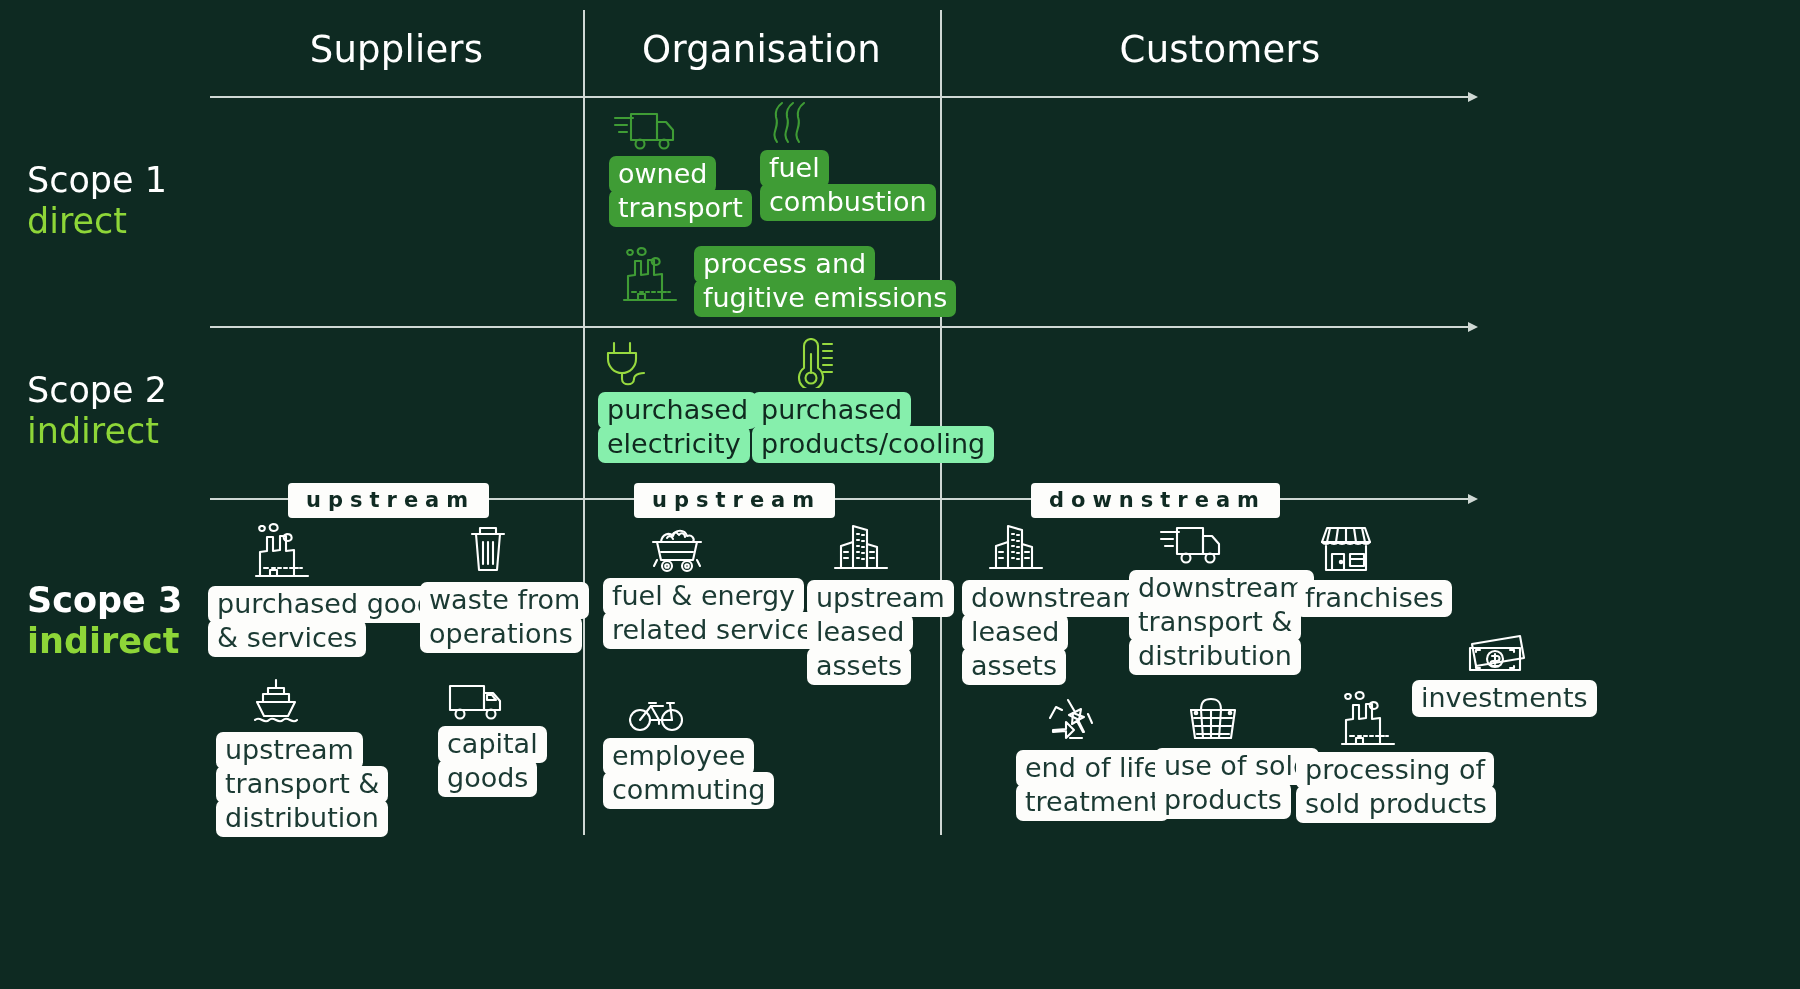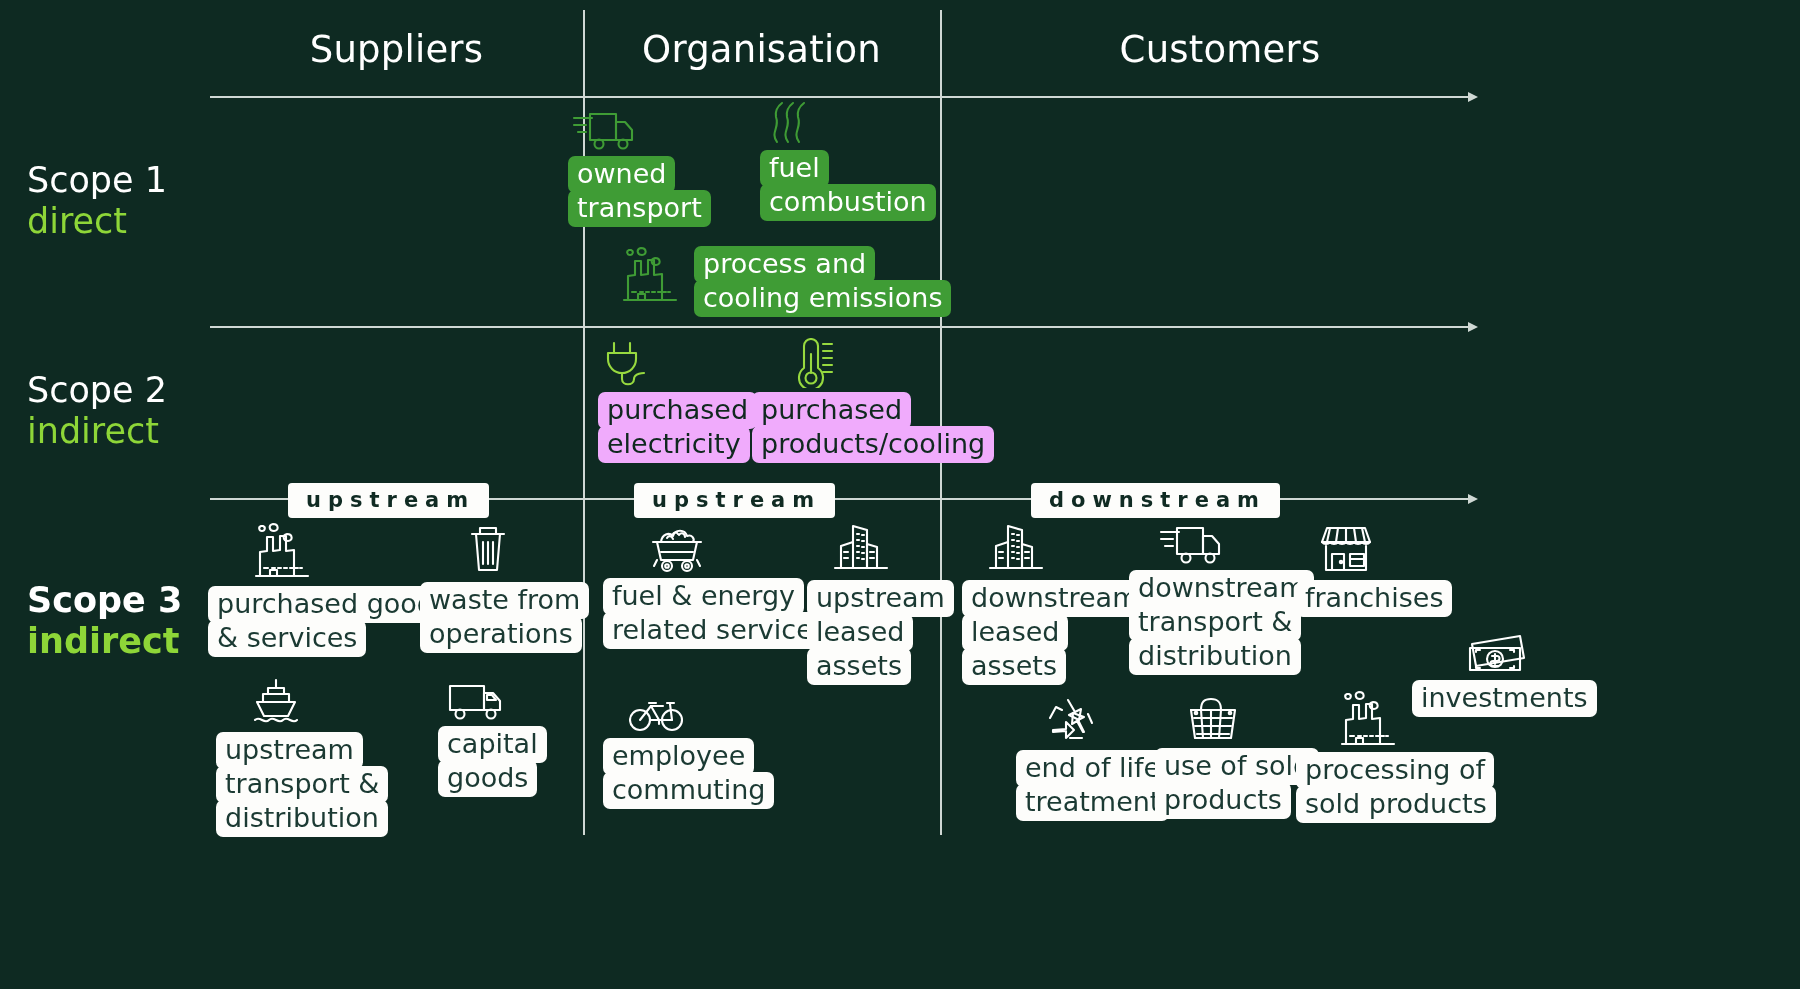--- a/index.html
+++ b/index.html
@@ -79,21 +79,21 @@
     white-space:nowrap;
     border-radius:7px;
     box-decoration-break:clone;
   }
   
   .lines span + span{margin-top:-3px;}
 
   
   .s1 .lines span{background:#3f9c35;color:#ffffff;}
   
-  .s2 .lines span{background:#f0abfc;color:#10291f;}
+  .s2 .lines span{background:#86efac;color:#10291f;}
   
   .s3 .lines span{background:#fdfdfb;color:#1b3a33;}
 
   
   .ico-s1{stroke:#3f9c35;}
   .ico-s2{stroke:#97d93f;}
   .ico-s3{stroke:#ffffff;}
   .ico-s1,.ico-s2,.ico-s3{fill:none;stroke-width:2.1;stroke-linecap:round;stroke-linejoin:round;}
 </style>
 </head>
@@ -263,21 +263,21 @@
   </div>
   <div class="scope-label" style="left:27px;top:580px;font-weight:bold;">
     <div class="t1">Scope 3</div>
     <div class="t2">indirect</div>
   </div>
 
   <div class="stream-pill" style="left:288px;top:483px;">upstream</div>
   <div class="stream-pill" style="left:634px;top:483px;">upstream</div>
   <div class="stream-pill" style="left:1031px;top:483px;">downstream</div>
 
-  <div class="item s1" style="left:568px;top:108px;">
+  <div class="item s1" style="left:609px;top:108px;">
     <span class="icon">
       <svg width="66" height="44" viewBox="0 0 66 44">
           <g class="ico-s1">
             <use href="#g-truck-fast"></use>
           </g>
         </svg>
     </span>
     <div class="lines">
       <span>owned</span>
       <span>transport</span>
@@ -301,21 +301,21 @@
   <div class="item s1" style="left:614px;top:246px;">
     <span class="icon" style="position:absolute;left:0;top:0;">
       <svg width="66" height="60" viewBox="0 0 66 60">
           <g class="ico-s1">
             <use href="#g-factory"></use>
           </g>
         </svg>
     </span>
     <div class="lines" style="margin-left:80px;justify-content:flex-end;">
       <span>process and</span>
-      <span>cooling emissions</span>
+      <span>fugitive emissions</span>
     </div>
   </div>
 
   <div class="item s2" style="left:598px;top:340px;">
     <span class="icon">
       <svg width="50" height="48" viewBox="0 0 50 48">
           <g class="ico-s2">
             <use href="#g-plug"></use>
           </g>
         </svg>

